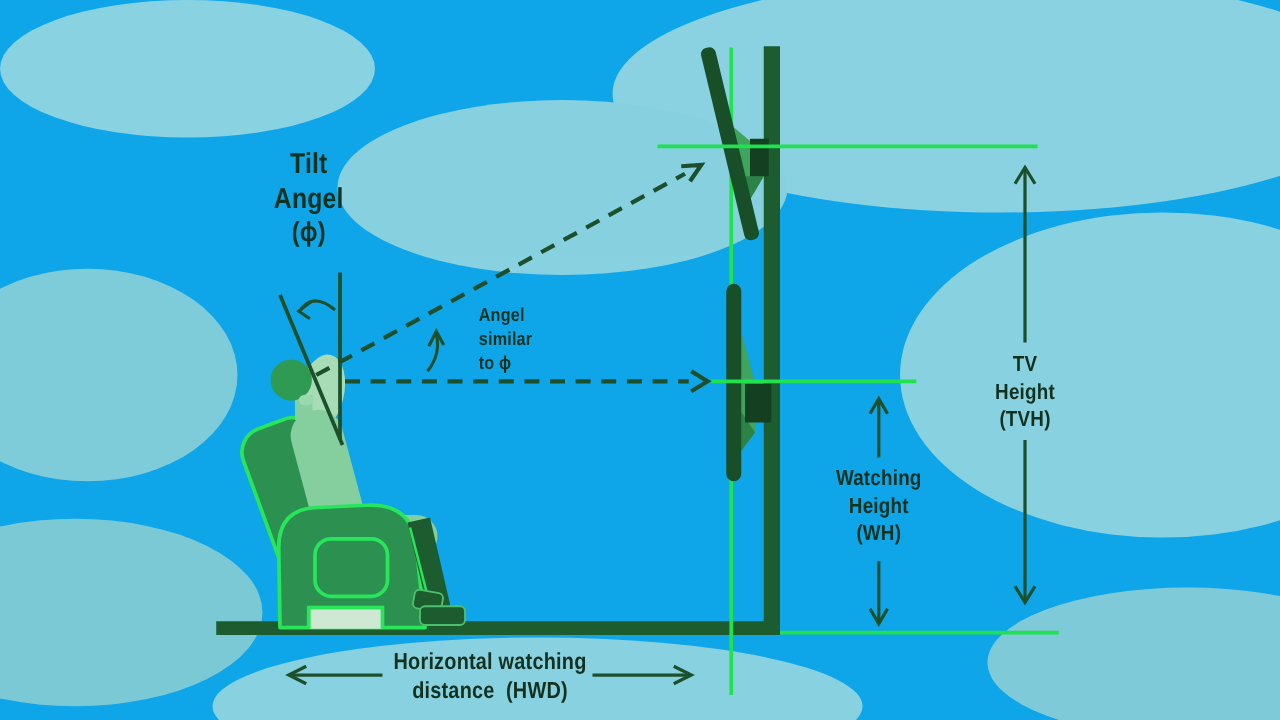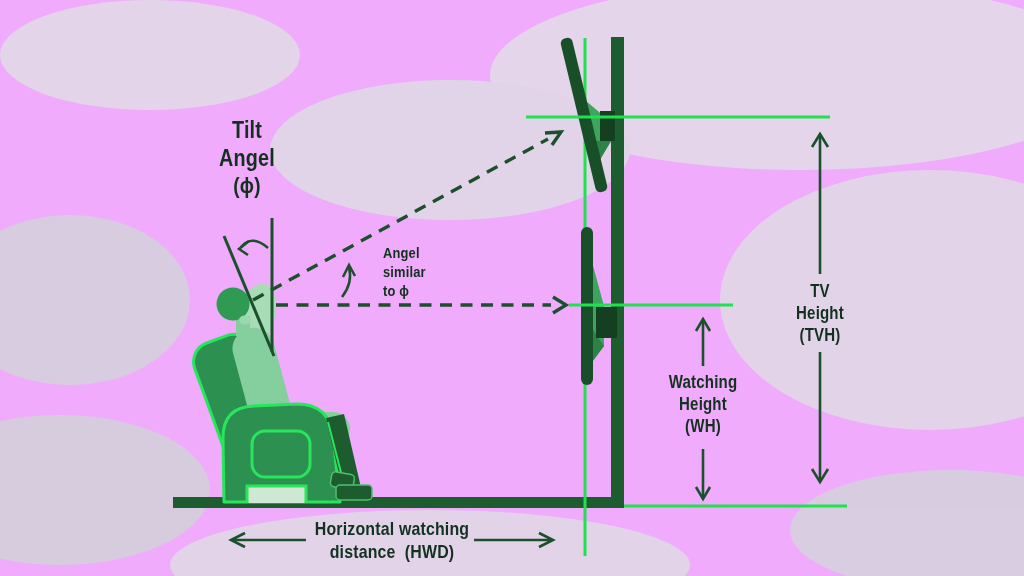--- a/index.html
+++ b/index.html
@@ -1,18 +1,18 @@
 <!DOCTYPE html>
 <html><head>
 <meta charset="utf-8">
 <style>
   html,body{margin:0;padding:0;background:#9bb9a3;}
   .stage{
     position:relative;width:1024px;height:576px;overflow:hidden;
-    background:#f0abfc;
+    background:#0ea5e9;
     font-family:"Liberation Sans",sans-serif;
   }
   .stage svg{position:absolute;left:0;top:0;}
   .label{
     position:absolute;color:#12311e;font-weight:700;
     white-space:pre-line;transform:scaleX(.86);transform-origin:50% 50%;
     letter-spacing:.2px;
   }
   .label.left{transform-origin:0 50%;text-align:left;}
   .label.center{text-align:center;}

